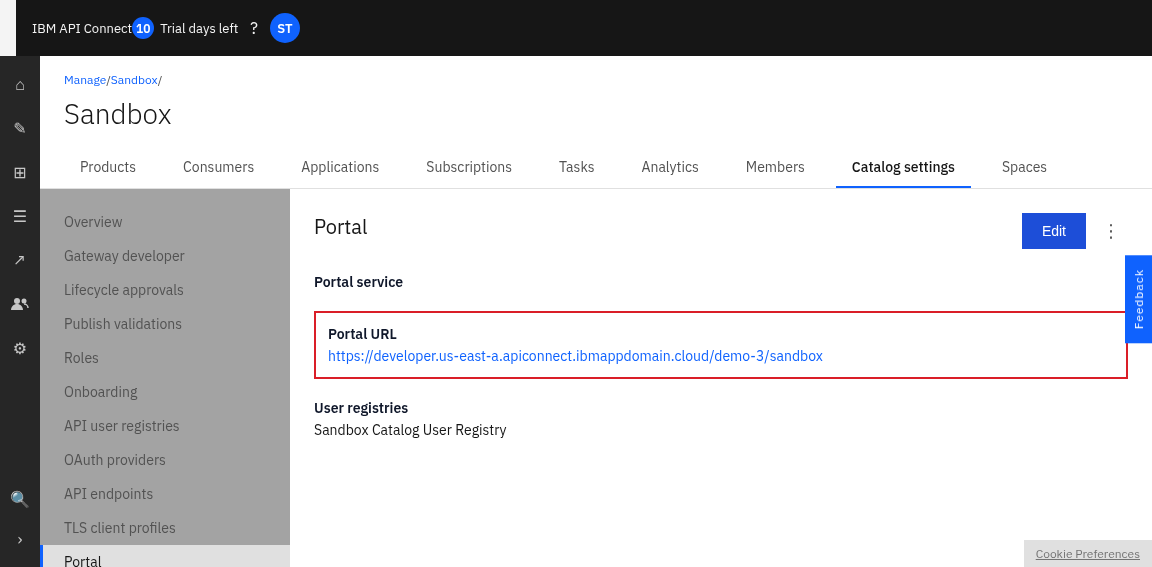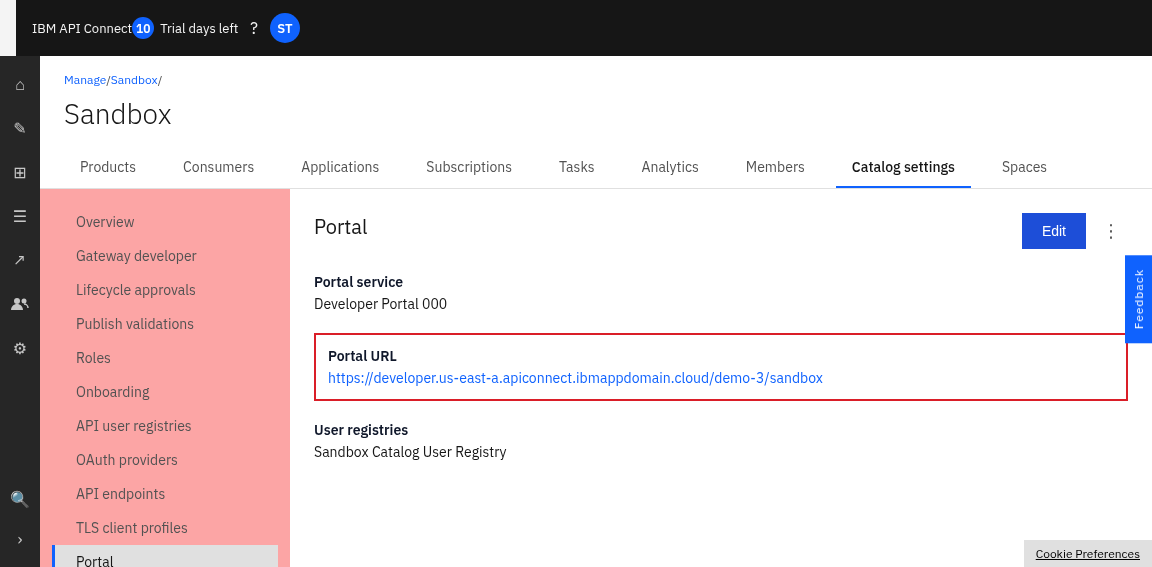--- a/index.html
+++ b/index.html
@@ -91,22 +91,22 @@
       border-bottom: 2px solid #0f62fe;
       font-weight: 500;
     }
 
     
     .body-content { display: flex; flex: 1; overflow: hidden; }
 
     
     .left-nav {
       width: 250px;
-      background: #fca5a5;
-      padding: 16px 12px;
+      background: #a3a3a3;
+      padding: 16px 0;
       flex-shrink: 0;
       overflow-y: auto;
     }
     .left-nav-item {
       padding: 8px 16px 8px 24px;
       font-size: 14px;
       color: #525252;
       cursor: pointer;
     }
     .left-nav-item.active {
@@ -189,21 +189,21 @@
     }
 
     
     .cookie-prefs {
       position: fixed;
       bottom: 0;
       right: 0;
       background: #e0e0e0;
       padding: 6px 12px;
       font-size: 12px;
-      color: #000000;
+      color: #737373;
       cursor: pointer;
       text-decoration: underline;
     }
   </style>
 </head>
 <body>
 
 <div class="top-nav">
   <div class="top-nav-left">
     <span class="top-nav-logo">IBM API Connect</span>
@@ -287,21 +287,20 @@
           <div class="portal-header">
             <h2 class="portal-title">Portal</h2>
             <div class="portal-actions">
               <button class="btn-edit">Edit</button>
               <button class="overflow-btn">⋮</button>
             </div>
           </div>
 
           <div class="field-section">
             <div class="field-label">Portal service</div>
-            <div class="field-value">Developer Portal 000</div>
           </div>
 
           <div class="portal-url-box">
             <div class="field-label">Portal URL</div>
             <a class="portal-url-link" href="#">https://developer.us-east-a.apiconnect.ibmappdomain.cloud/demo-3/sandbox</a>
           </div>
 
           <div class="field-section">
             <div class="field-label">User registries</div>
             <div class="field-value">Sandbox Catalog User Registry</div>

